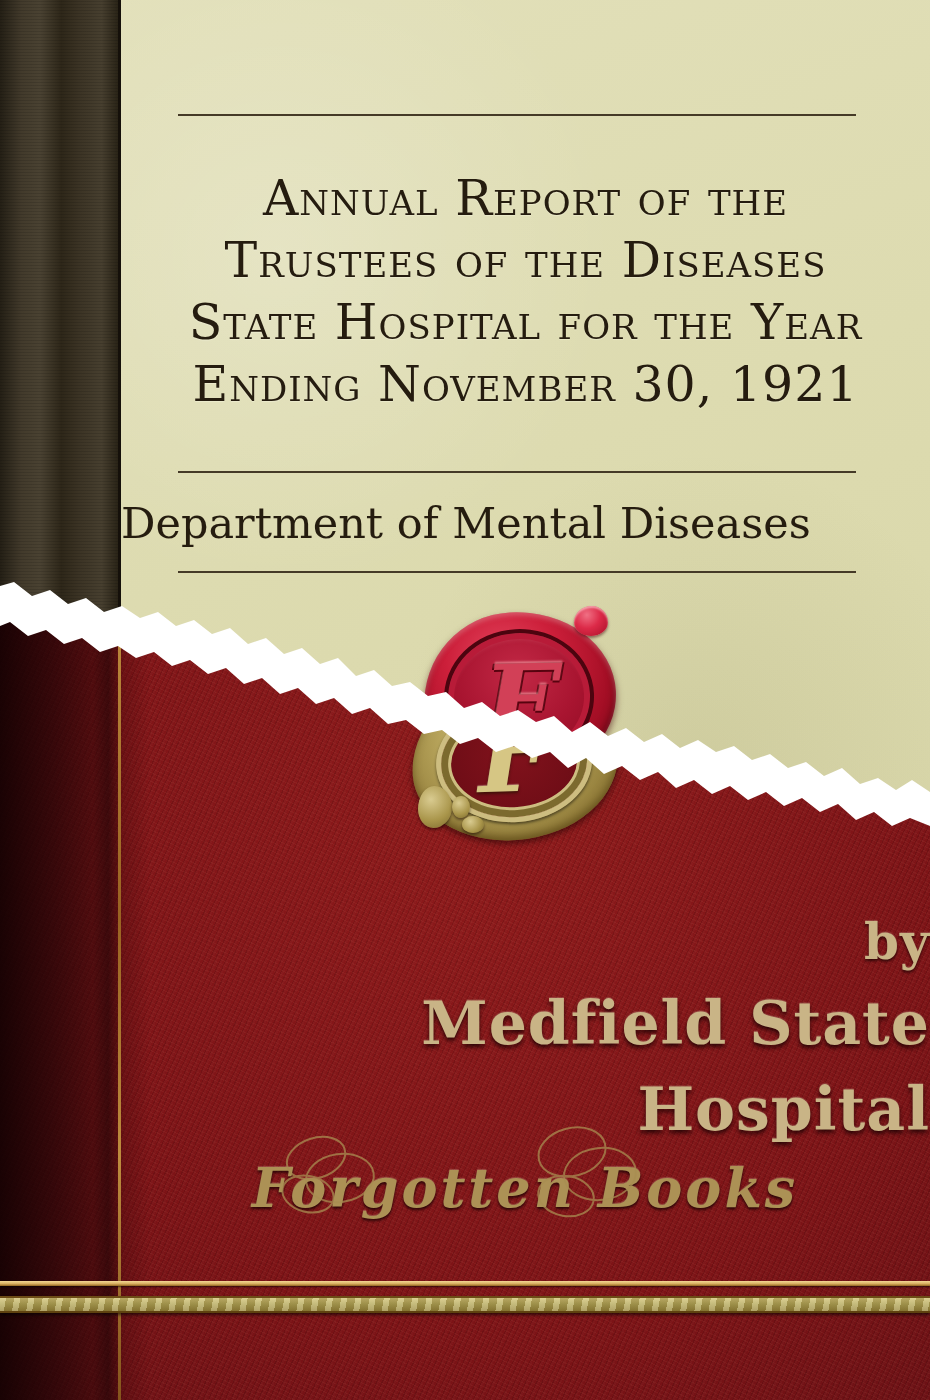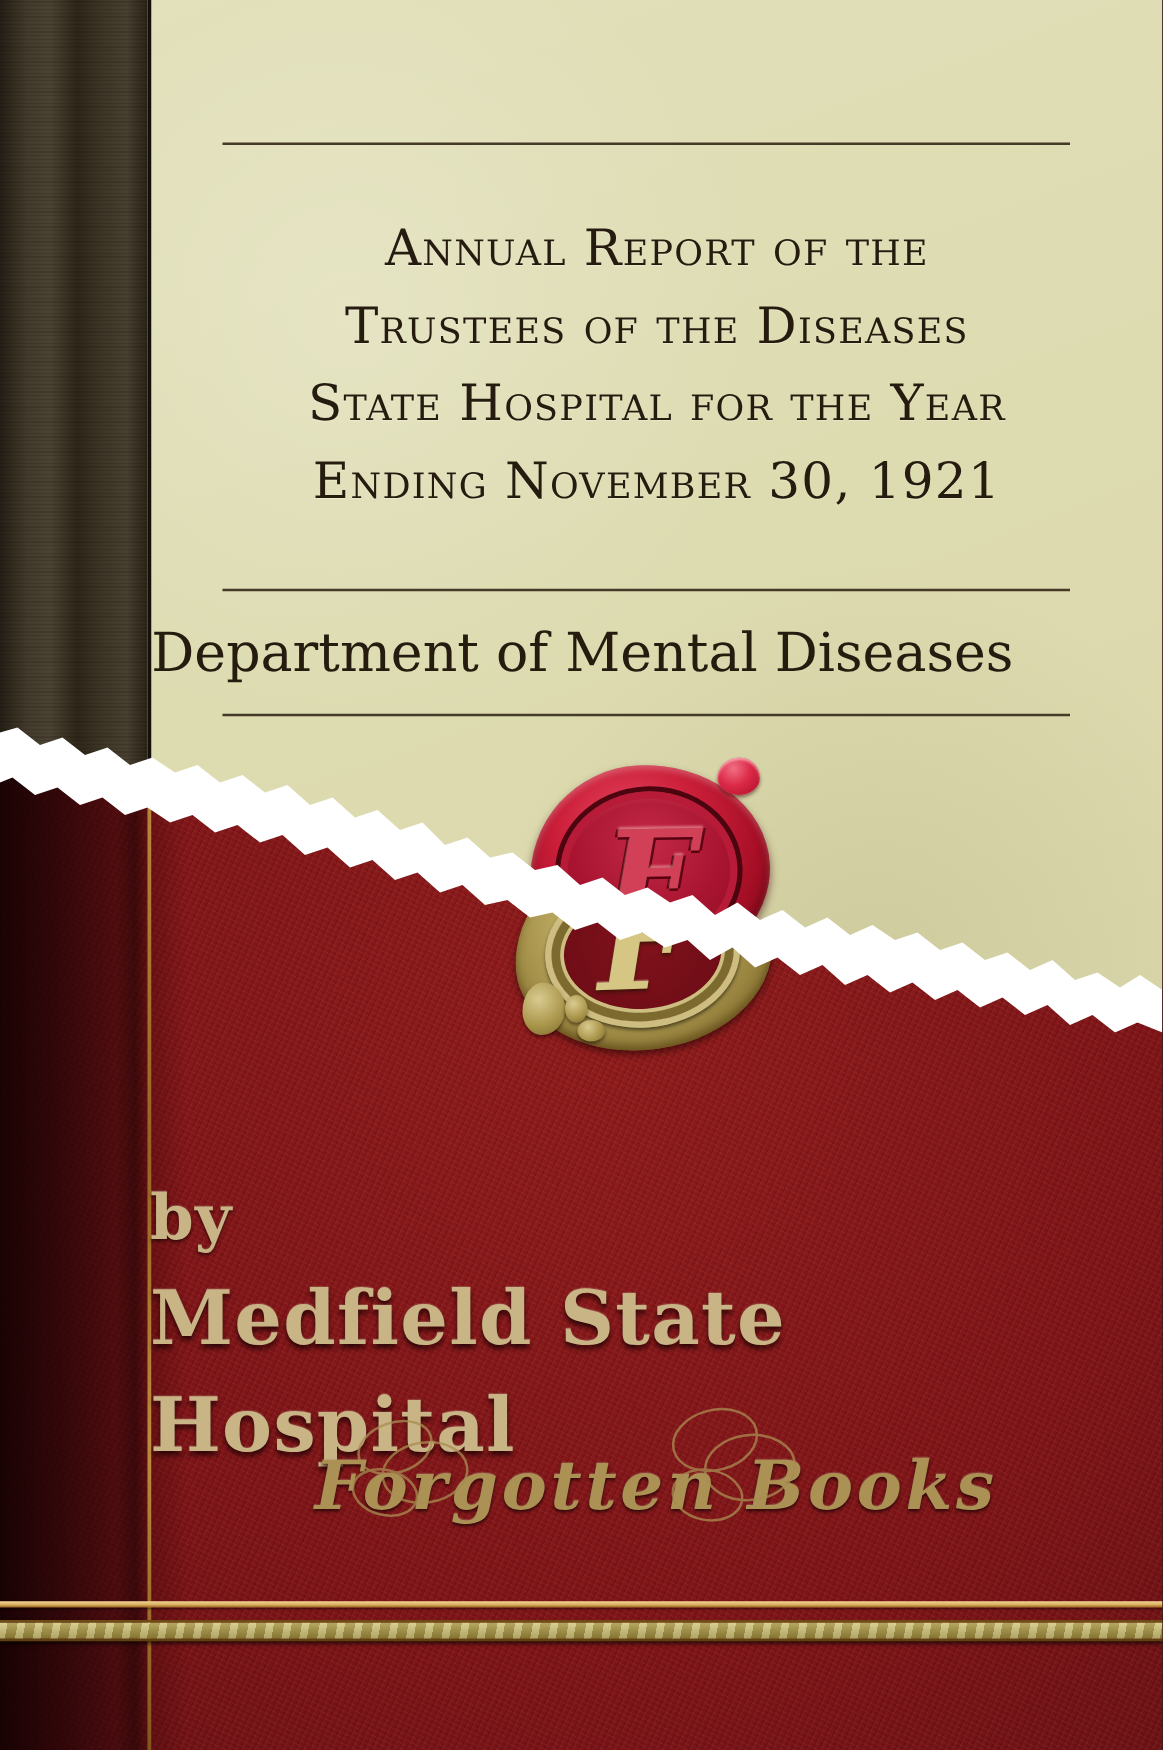--- a/index.html
+++ b/index.html
@@ -48,21 +48,21 @@
     position:absolute;left:50%;top:46%;transform:translate(-50%,-50%) rotate(2deg);
     font-style:italic;font-weight:bold;font-size:104px;line-height:1;
     color:#d6c684;text-shadow:0 2px 3px rgba(40,20,0,0.7), 0 -1px 1px rgba(255,255,220,0.35);
   }
   .gold-drop{z-index:2;background:radial-gradient(circle at 38% 32%, #d9cb90, #a9954a 60%, #7c6a2e);box-shadow:0 2px 3px rgba(20,0,0,0.5);}
   .gd1{left:418px;top:786px;width:34px;height:42px;border-radius:48% 52% 55% 45%/55% 50% 50% 45%;}
   .gd2{left:452px;top:796px;width:18px;height:22px;border-radius:50%;}
   .gd3{left:462px;top:816px;width:22px;height:17px;border-radius:50%;}
 
   
-  .byline{left:120px;right:0;top:944px;z-index:3;text-align:left;position:absolute;}
+  .byline{left:120px;right:0;top:912px;z-index:3;text-align:right;position:absolute;}
   .by-word{
     position:relative;display:block;font-weight:bold;font-size:50px;line-height:60px;
     color:#c9b486;text-shadow:0 2px 3px rgba(30,2,4,0.8), 0 -1px 1px rgba(255,245,215,0.22);
     letter-spacing:1px;
   }
   .author-name{
     position:relative;display:block;margin-top:8px;font-weight:bold;font-size:60px;line-height:86px;
     color:#c9b486;text-shadow:0 3px 4px rgba(30,2,4,0.85), 0 -1px 1px rgba(255,245,215,0.22);
     letter-spacing:1px;
   }
@@ -122,21 +122,21 @@
     font-size:29px;font-weight:bold;letter-spacing:13px;word-spacing:14px;
     color:#372d1d;
   }
   .rule{left:178px;width:678px;height:2px;background:#453a27;}
   .rule-1{top:114px;}
   .rule-2{top:471px;}
   .rule-3{top:571px;}
   .title-block{left:121px;right:0;top:168px;text-align:center;color:#251c0f;}
   .title-line{
     position:relative;display:block;
-    font-variant:small-caps;font-size:40px;line-height:62px;letter-spacing:1px;
+    font-variant:small-caps;font-size:49px;line-height:62px;letter-spacing:1px;
     text-shadow:0 1px 1px rgba(255,255,240,0.35);
   }
   .subtitle{
     left:121px;right:0;top:494px;text-align:left;
     font-size:43px;line-height:58px;color:#251c0f;
   }
 
   
   .red-wax{
     left:424px;top:612px;width:192px;height:168px;

